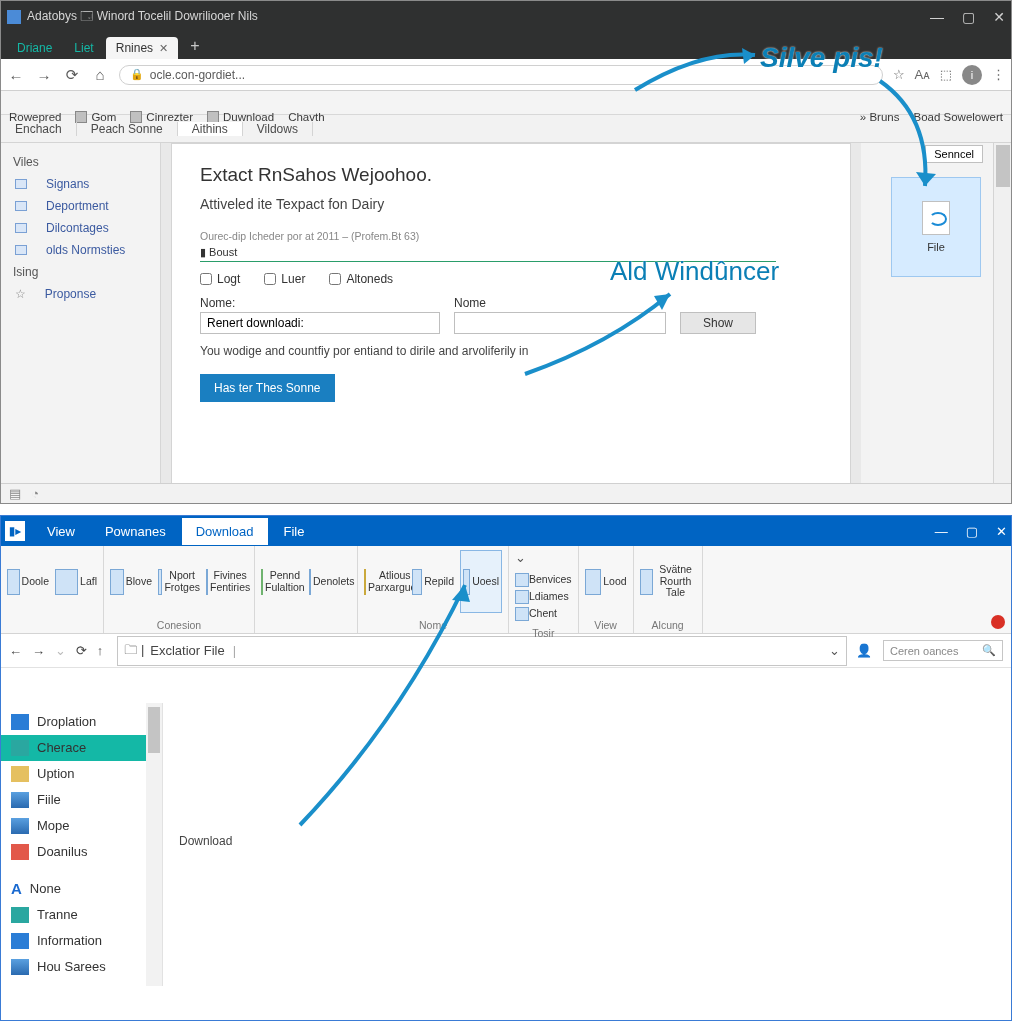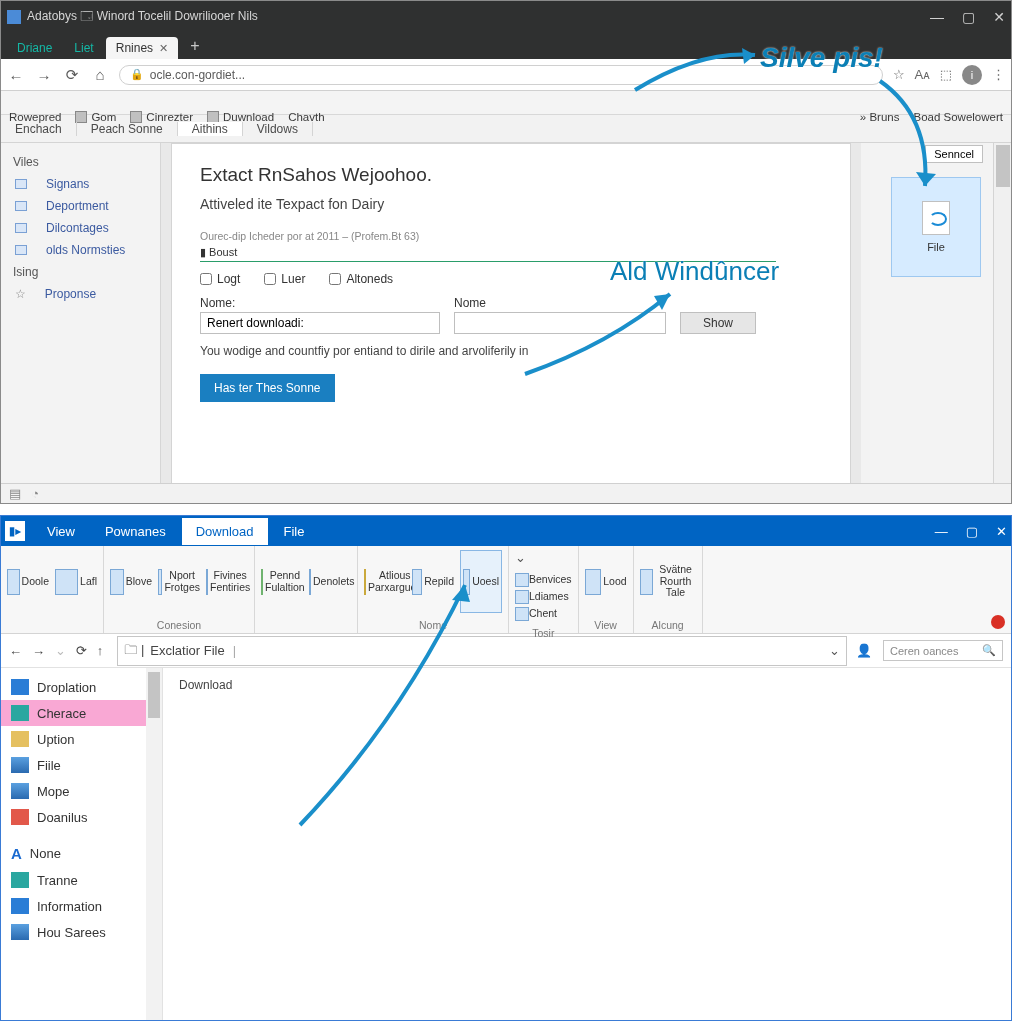--- a/index.html
+++ b/index.html
@@ -78,24 +78,24 @@
 .yt { background:#d93025; }
 .fold { background:#f7d877; border-color:#caa93c;}
 .grn { background:#c6e8c6; border-color:#6fb36f; }
 .r-grp-lbl { text-align:center; color:#777; padding:2px 0; }
 .r-col { display:flex; flex-direction:column; gap:3px; padding:4px 6px;}
 .ex-close-x { position:absolute; right:6px; bottom:4px; width:14px; height:14px; background:#d93025; border-radius:50%; }
 .addr-row { height:34px; display:flex; align-items:center; padding:0 8px; gap:10px; border-bottom:1px solid #e2e2e2; font-size:13px; color:#444; }
 .addr-box { flex:1; display:flex; align-items:center; border:1px solid #c6c6c6; padding:3px 6px; gap:6px; margin-left:4px;}
 .addr-caret { margin-left:auto; color:#555;}
 .src-box { width:120px; display:flex; align-items:center; border:1px solid #c6c6c6; padding:3px 6px; gap:4px; font-size:11px; color:#888;}
-.ex-body { display:flex; height:352px; }
+.ex-body { display:flex; height:352px;align-items:center; }
 .ex-side { width:162px; background:#fff; border-right:1px solid #e2e2e2; padding:6px 0; font-size:13px; position:relative;}
 .ex-s-item { display:flex; align-items:center; gap:8px; padding:5px 10px; color:#333; }
-.ex-s-item.sel { background:#f9a8d4; }
+.ex-s-item.sel { background:#14b8a6; }
 .ex-s-ic { width:18px; height:16px; }
 .ic-blue { background:#2a7dd6; }
 .ic-teal { background:#2aa7a0; }
 .ic-gold { background:#e5c060; }
 .ic-nav { background:linear-gradient(#5aa0e0,#2a6ab0); }
 .ic-red { background:#e2584a; }
 .ic-az { color:#1a6ad0; font-weight:bold; font-size:15px; width:auto;height:auto;}
 .chevr { margin-left:auto; color:#888; font-size:11px; }
 .ex-side-scr { position:absolute; right:0; top:0; width:16px; height:100%; background:#f2f2f2;}
 .ex-side-scr-th { width:12px; height:46px; background:#c4c4c4; margin:4px auto; }

